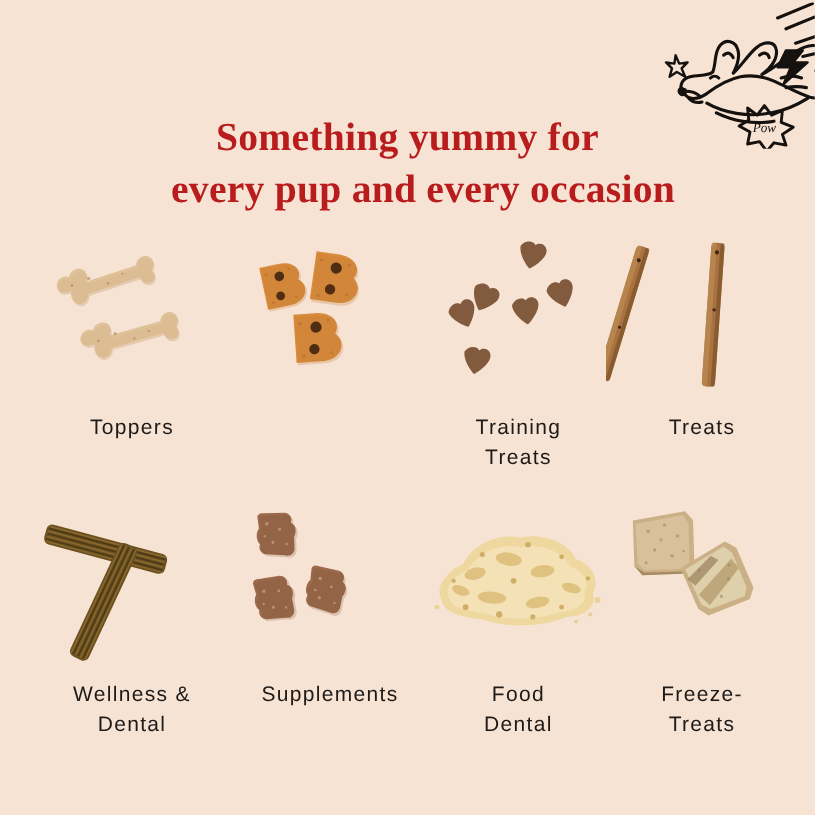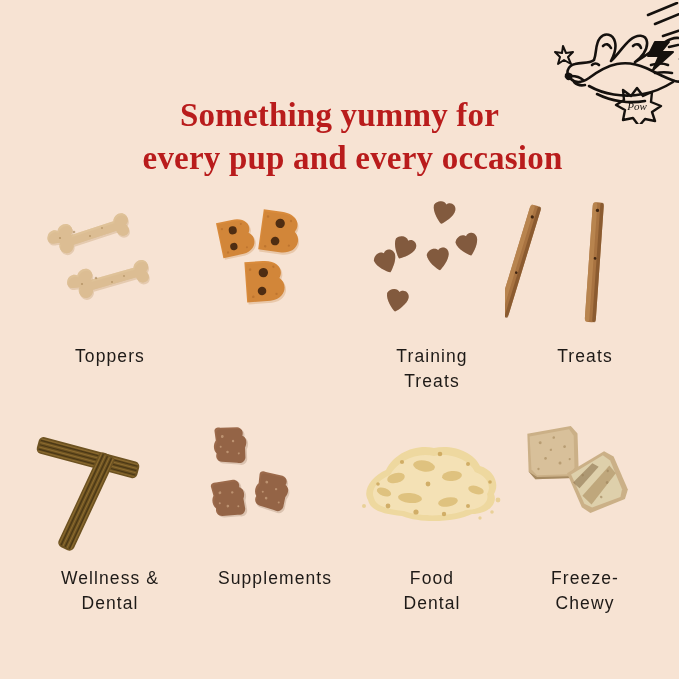--- a/index.html
+++ b/index.html
@@ -456,17 +456,17 @@
               <g fill="#9c825a" opacity="0.6">
                 <circle cx="16" cy="12" r="1.3"></circle>
                   <circle cx="34" cy="30" r="1.4"></circle>
                 <circle cx="22" cy="40" r="1.3"></circle>
                   <circle cx="40" cy="20" r="1.2"></circle>
               </g>
             </g>
           </svg>
         </div>
         <div class="cap">Freeze-
-Chewy</div>
+Treats</div>
       </div>
     </div>
   </div>
 </div>
 
 </body></html>

